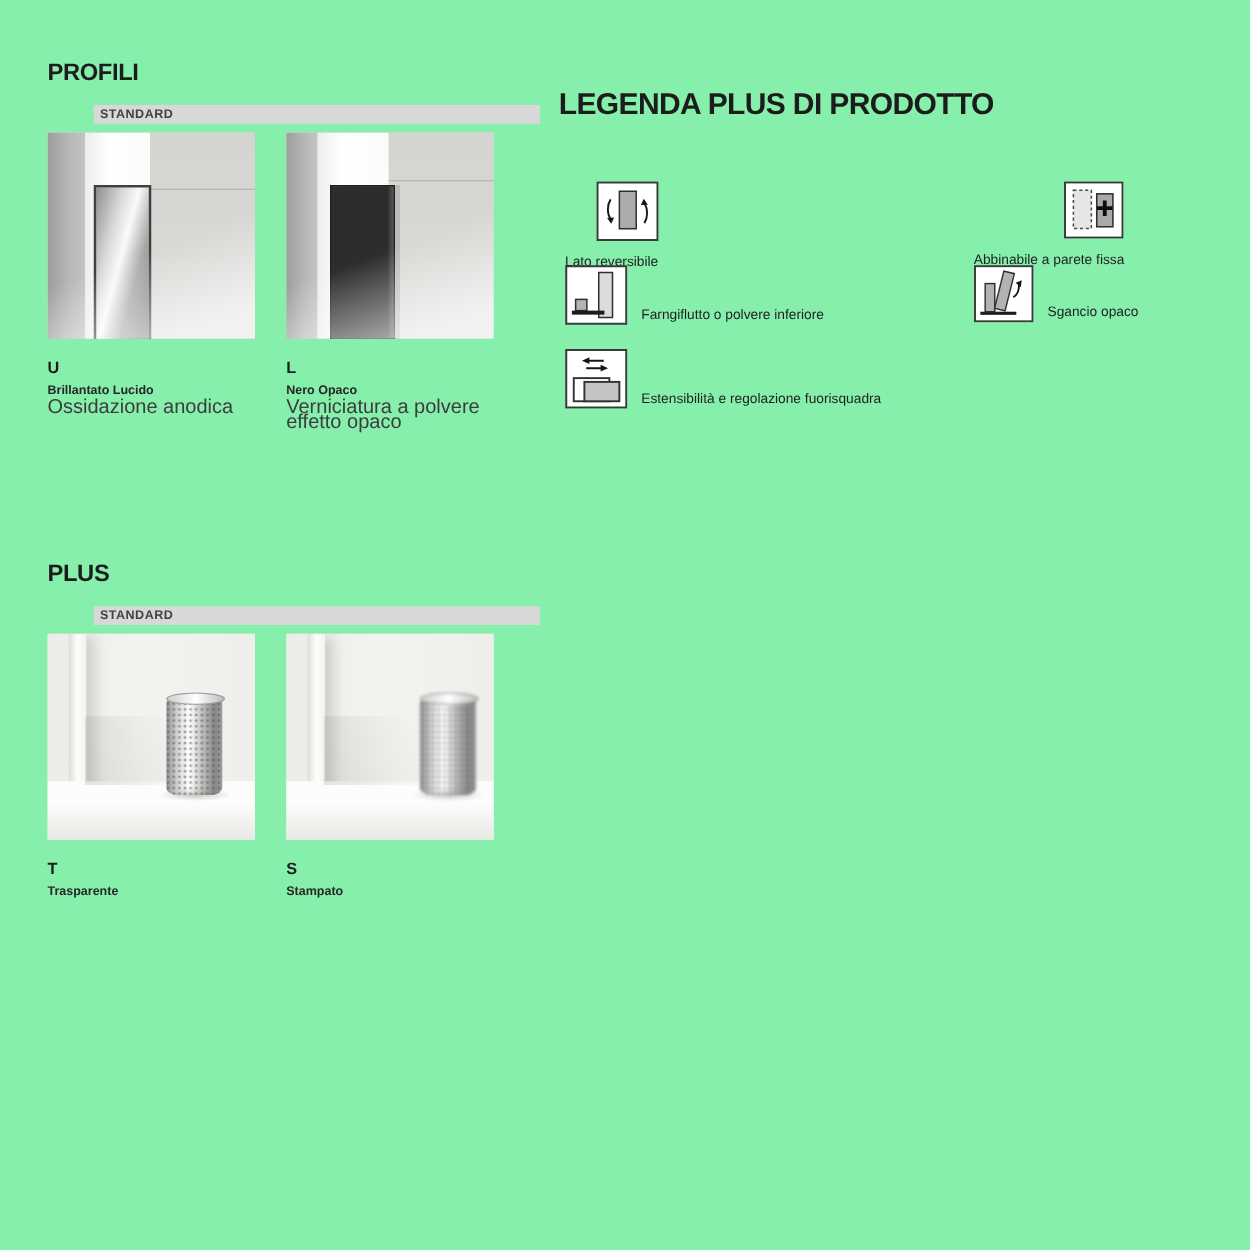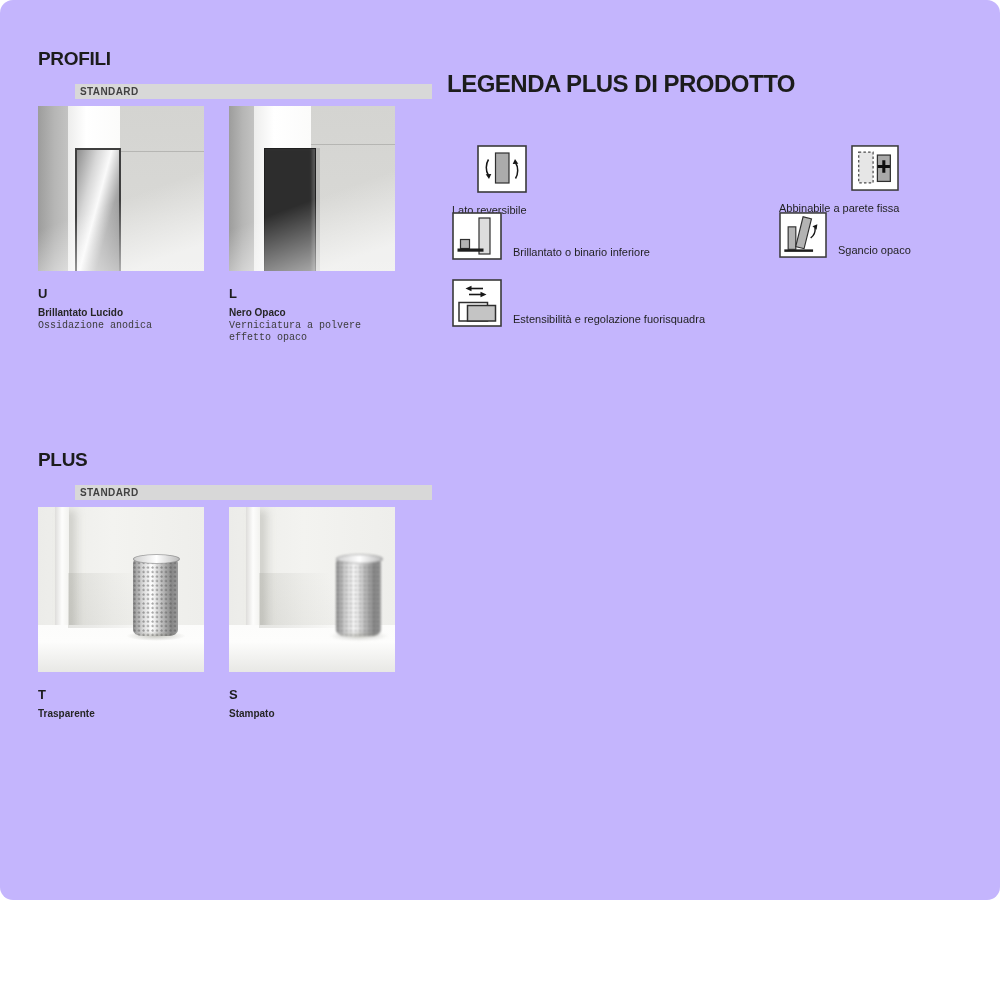--- a/index.html
+++ b/index.html
@@ -1,18 +1,18 @@
 <!DOCTYPE html>
 <html><head>
 <meta charset="utf-8">
 <style>
   * { margin:0; padding:0; box-sizing:border-box; }
   html,body { background:#ffffff; }
   body { font-family:"Liberation Sans", sans-serif; color:#1c1c1c; }
-  .page { position:relative; width:1000px; height:900px; background:#c4b5fd; overflow:hidden;border-radius:13px; }
+  .page { position:relative; width:1000px; height:1000px; background:#86efac; overflow:hidden; }
 
   .sec-title { position:absolute; font-size:19px; font-weight:bold; letter-spacing:-0.3px; color:#1c1c1c; }
   .legend-title { position:absolute; left:447px; top:70px; font-size:24px; font-weight:bold; letter-spacing:-0.5px; color:#1c1c1c; }
 
   .band { position:absolute; width:357px; height:15px; background:#d8d8d8; font-size:10px; font-weight:bold;
           color:#414141; line-height:15px; padding-left:5px; letter-spacing:0.4px;margin-left:37px; }
 
   .tile { position:absolute; width:166px; height:165px; overflow:hidden; background:#d7d7d4; }
 
   
@@ -51,21 +51,21 @@
               border:1px solid rgba(110,110,110,.55);
               background:linear-gradient(90deg,#cfcfcf,#ffffff 50%,#bcbcbc); }
   .vt-cyl::after  { content:""; position:absolute; left:-7px; bottom:-5px; width:60px; height:10px; border-radius:50%;
               background:radial-gradient(ellipse, rgba(120,120,108,.4), rgba(120,120,108,0) 70%); }
   .vt-cyl.smudged { left:107px; filter:blur(1.3px) saturate(.9); }
 
   
   .caption { position:absolute; width:170px; }
   .cap-code   { font-size:13px; font-weight:bold; color:#1c1c1c; line-height:14px; }
   .cap-name   { font-size:10px; font-weight:bold; color:#262626; margin-top:6px; line-height:12px; }
-  .cap-finish { font-size:10px; color:#3c3c3c; line-height:12px; margin-top:1px;font-family:Liberation Mono, monospace; }
+  .cap-finish { font-size:16px; color:#3c3c3c; line-height:12px; margin-top:1px; }
 
   
   .legend-item { position:absolute; display:flex; align-items:flex-end; gap:11px; }
   .legend-item svg { display:block; }
   .legend-label { font-size:11px; color:#1f1f1f; line-height:12px; padding-bottom:2px; white-space:nowrap; }
 </style>
 </head>
 <body>
 
 <div class="page">
@@ -120,21 +120,21 @@
       <span class="legend-label">Lato reversibile</span>
     </div>
 
     <div class="legend-item" style="left:452px; top:212px;">
       <svg width="50" height="48" viewBox="0 0 50 48">
         <rect x="1" y="1" width="48" height="46" fill="#ffffff" stroke="#3a3a3a" stroke-width="1.6"></rect>
         <rect x="27" y="6" width="11" height="36" fill="#dcdcdc" stroke="#2f2f2f" stroke-width="1.2"></rect>
         <rect x="8.5" y="27.5" width="9" height="9" fill="#b3b3b3" stroke="#2f2f2f" stroke-width="1.2"></rect>
         <rect x="5.5" y="36.5" width="26" height="3.2" fill="#1d1d1d"></rect>
       </svg>
-      <span class="legend-label">Brillantato o binario inferiore</span>
+      <span class="legend-label">Farngiflutto o polvere inferiore</span>
     </div>
 
     <div class="legend-item" style="left:452px; top:279px;">
       <svg width="50" height="48" viewBox="0 0 50 48">
         <rect x="1" y="1" width="48" height="46" fill="#ffffff" stroke="#3a3a3a" stroke-width="1.6"></rect>
         <line x1="18" y1="9.5" x2="31" y2="9.5" stroke="#161616" stroke-width="1.6"></line>
         <polygon points="13.5,9.5 19.5,6.8 19.5,12.2" fill="#161616"></polygon>
         <line x1="17" y1="15.5" x2="30" y2="15.5" stroke="#161616" stroke-width="1.6"></line>
         <polygon points="34.5,15.5 28.5,12.8 28.5,18.2" fill="#161616"></polygon>
         <rect x="7" y="23.5" width="28.5" height="18.5" fill="#ffffff" stroke="#2f2f2f" stroke-width="1.5"></rect>

